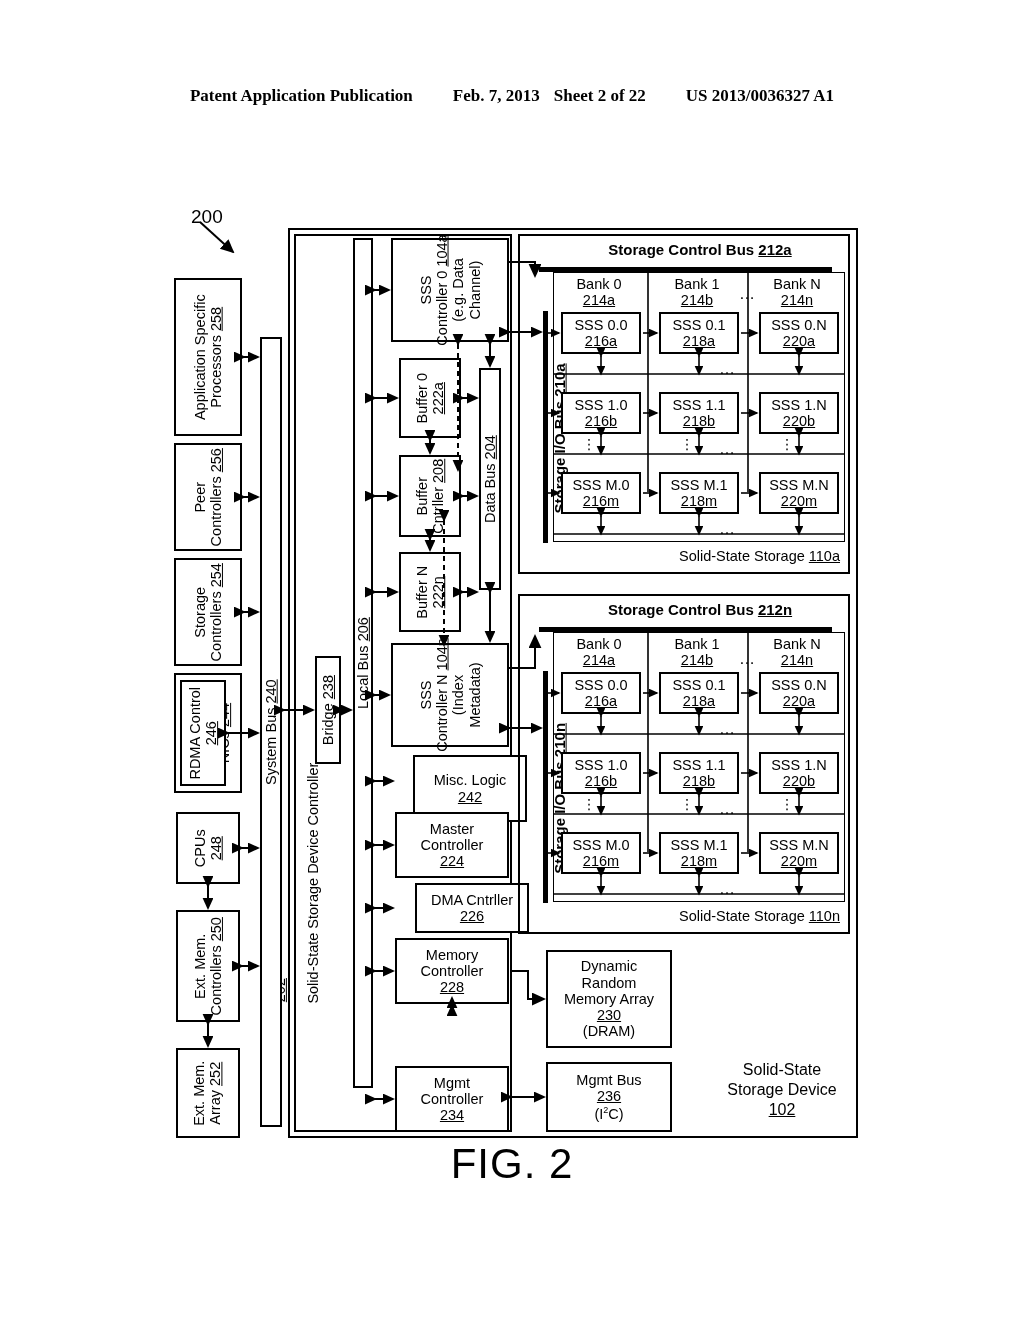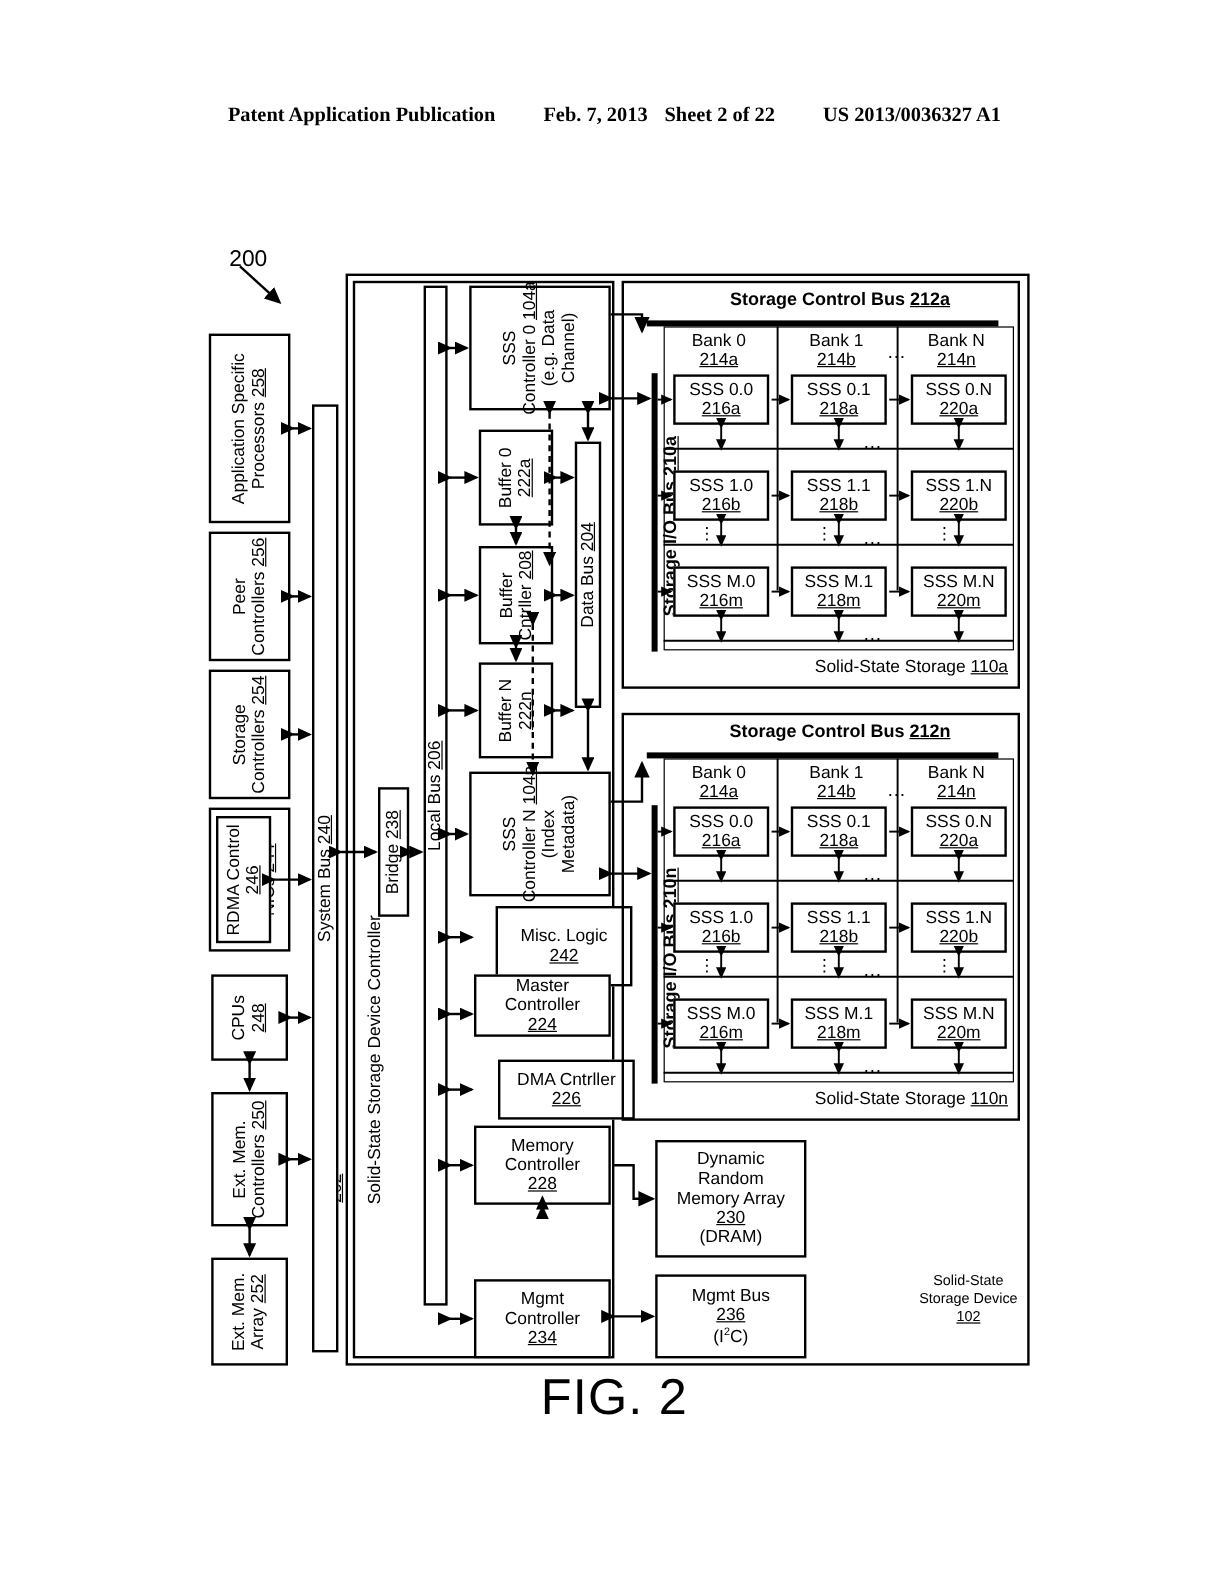--- a/index.html
+++ b/index.html
@@ -200,21 +200,21 @@
     </div>
   </div>
 
   <div class="box" style="left:413px;top:755px;width:114px;height:67px;">
     <div class="t">
       <span>Misc. Logic</span><br>
       <span class="u">242</span>
     </div>
   </div>
 
-  <div class="box" style="left:395px;top:812px;width:114px;height:52px;">
+  <div class="box" style="left:395px;top:812px;width:114px;height:66px;">
     <div class="t">
       <span>Master</span><br>
       <span>Controller</span><br>
       <span class="u">224</span>
     </div>
   </div>
 
   <div class="box" style="left:395px;top:883px;width:114px;height:50px;margin-left:20px;">
     <div class="t">
       <span>DMA Cntrller</span><br>
@@ -384,21 +384,21 @@
   </div>
 
   <div class="box" style="left:546px;top:1062px;width:126px;height:70px;">
     <div class="t">
       <span>Mgmt Bus</span><br>
       <span class="u">236</span><br>
       <span><span>(I</span><sup style="font-size:9px;">2</sup><span>C)</span></span>
     </div>
   </div>
 
-  <div class="plain" style="left:732px;top:1060px;width:150px;font-size:12px;line-height:1.25;">
+  <div class="plain" style="left:707px;top:1060px;width:150px;font-size:16px;line-height:1.25;">
     <span>Solid-State</span><br>
     <span>Storage Device</span><br>
     <span class="u">102</span>
   </div>
 
   <div class="fig">FIG. 2</div>
 
   <svg class="ov" viewBox="0 0 1024 1320">
     <defs>
       <marker id="ah" markerWidth="7" markerHeight="7" refX="6" refY="3.2" orient="auto">

